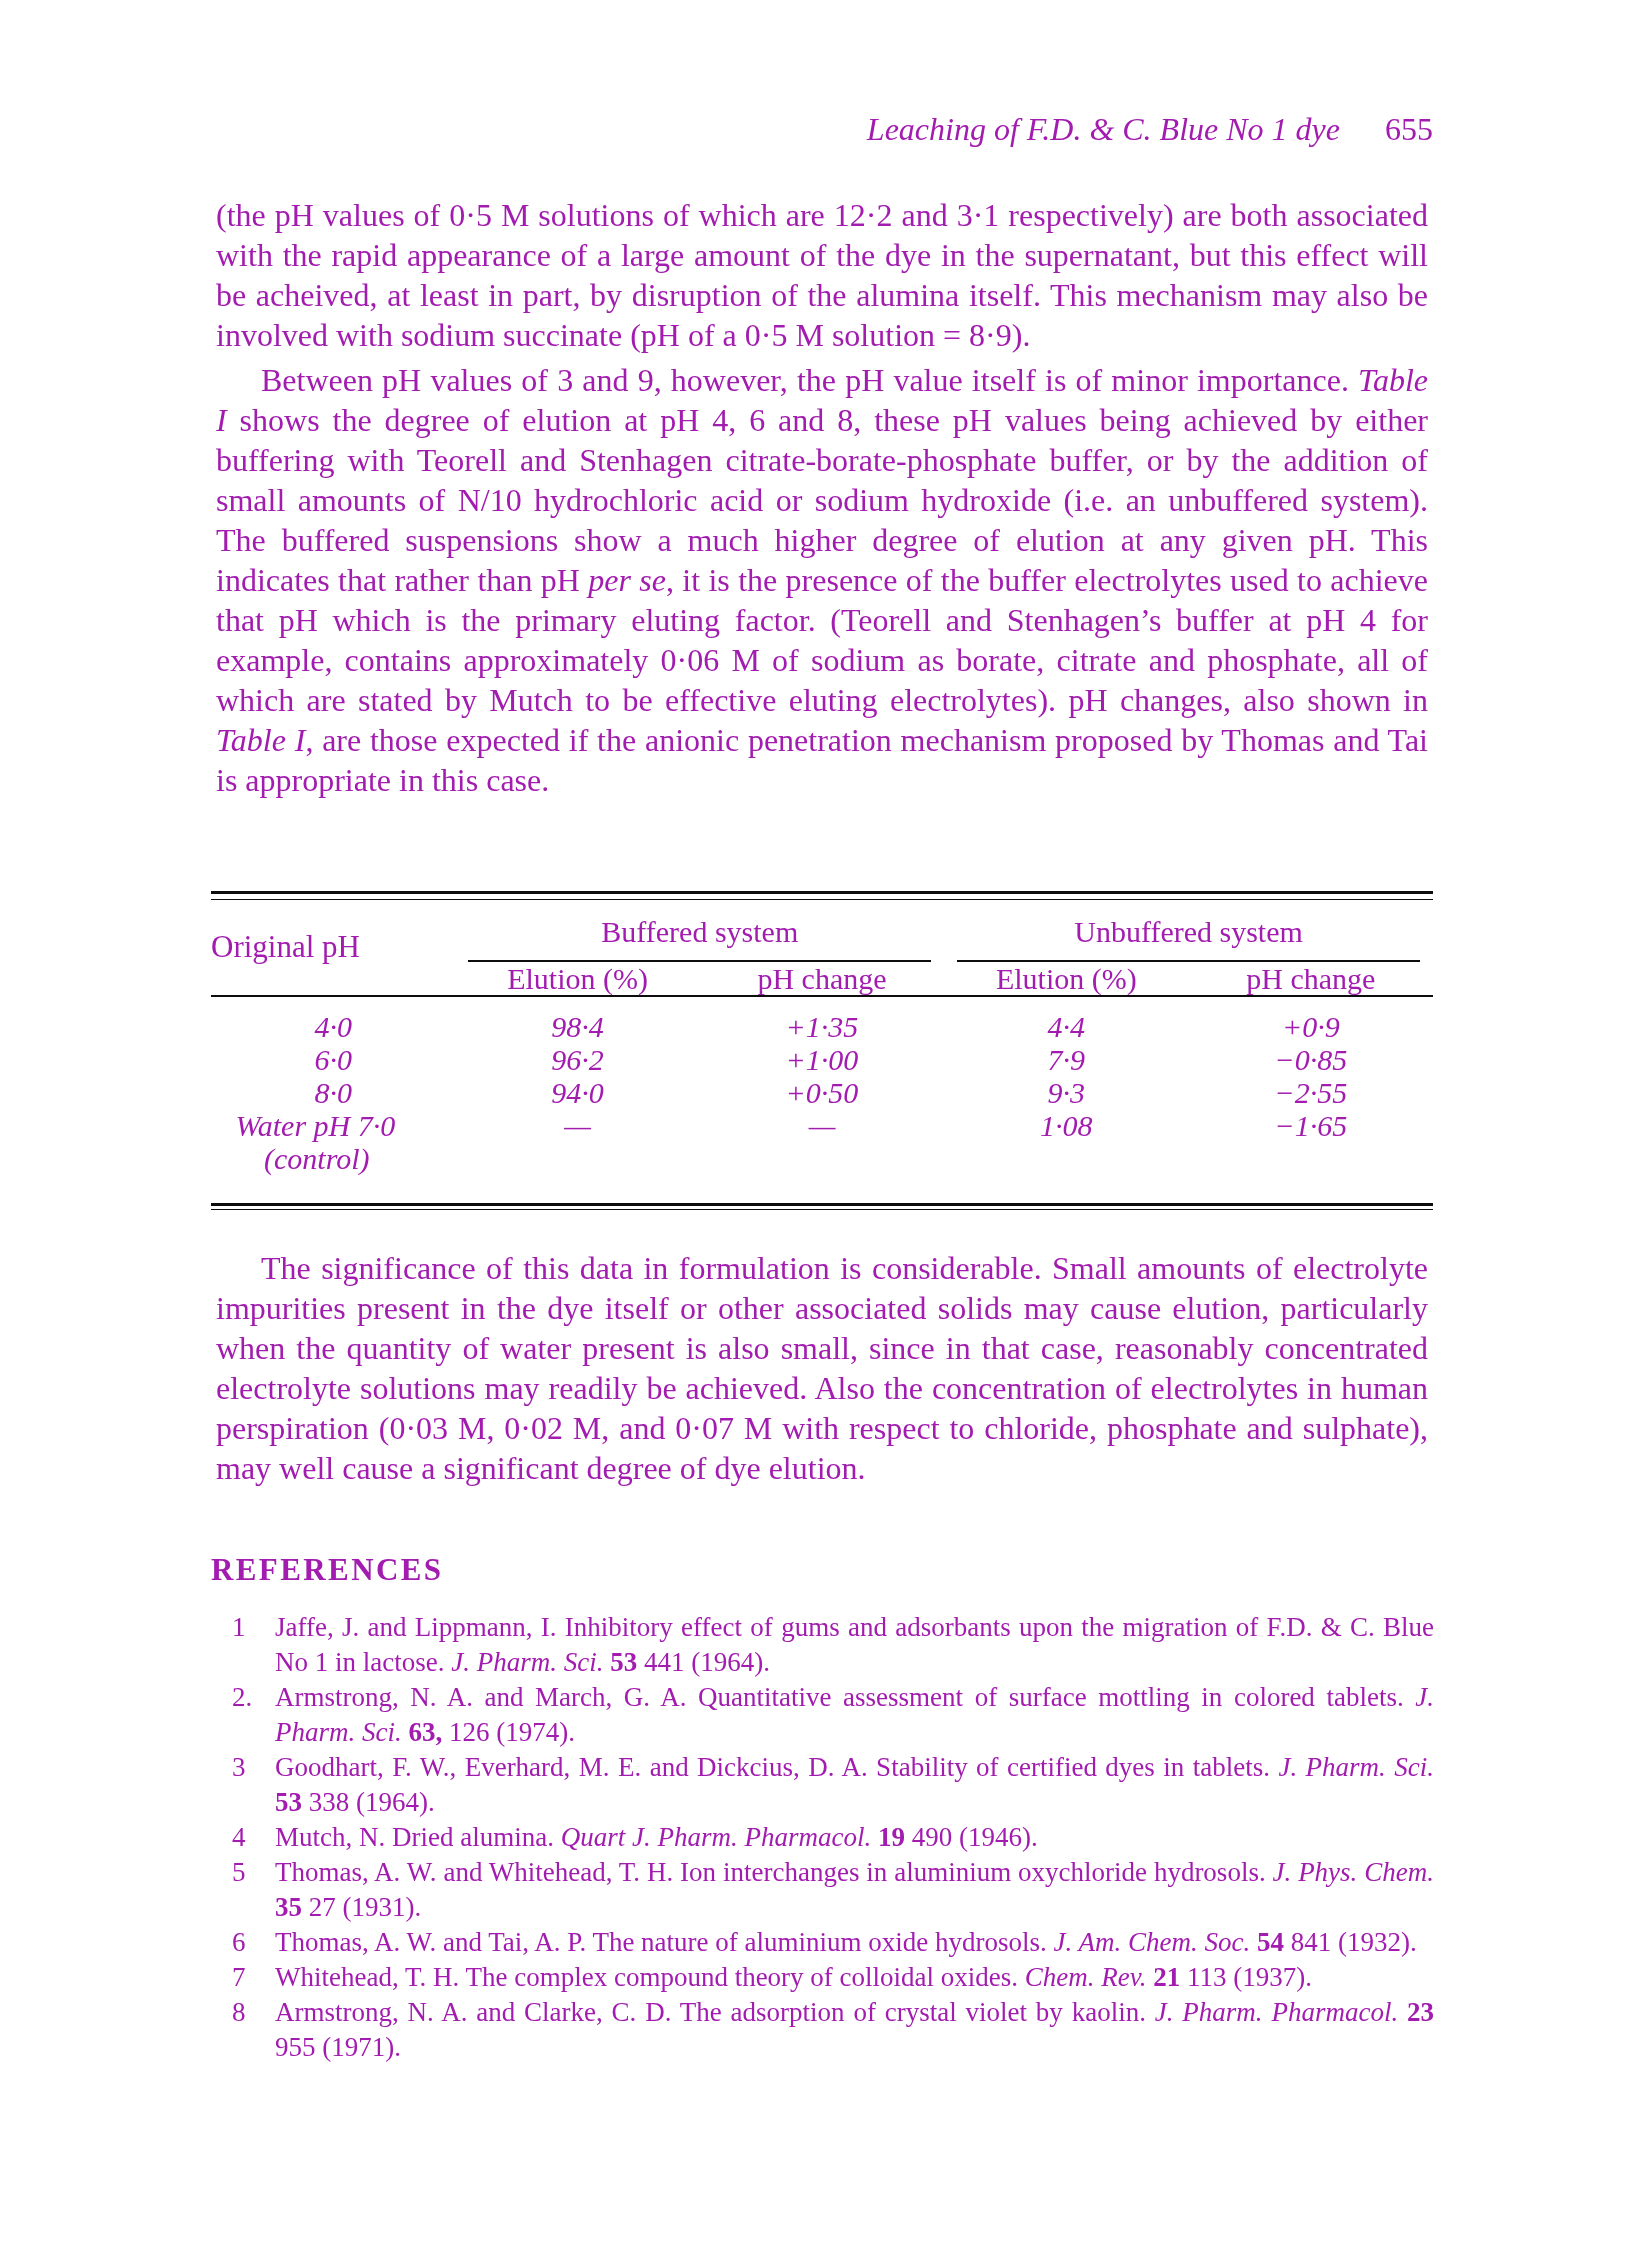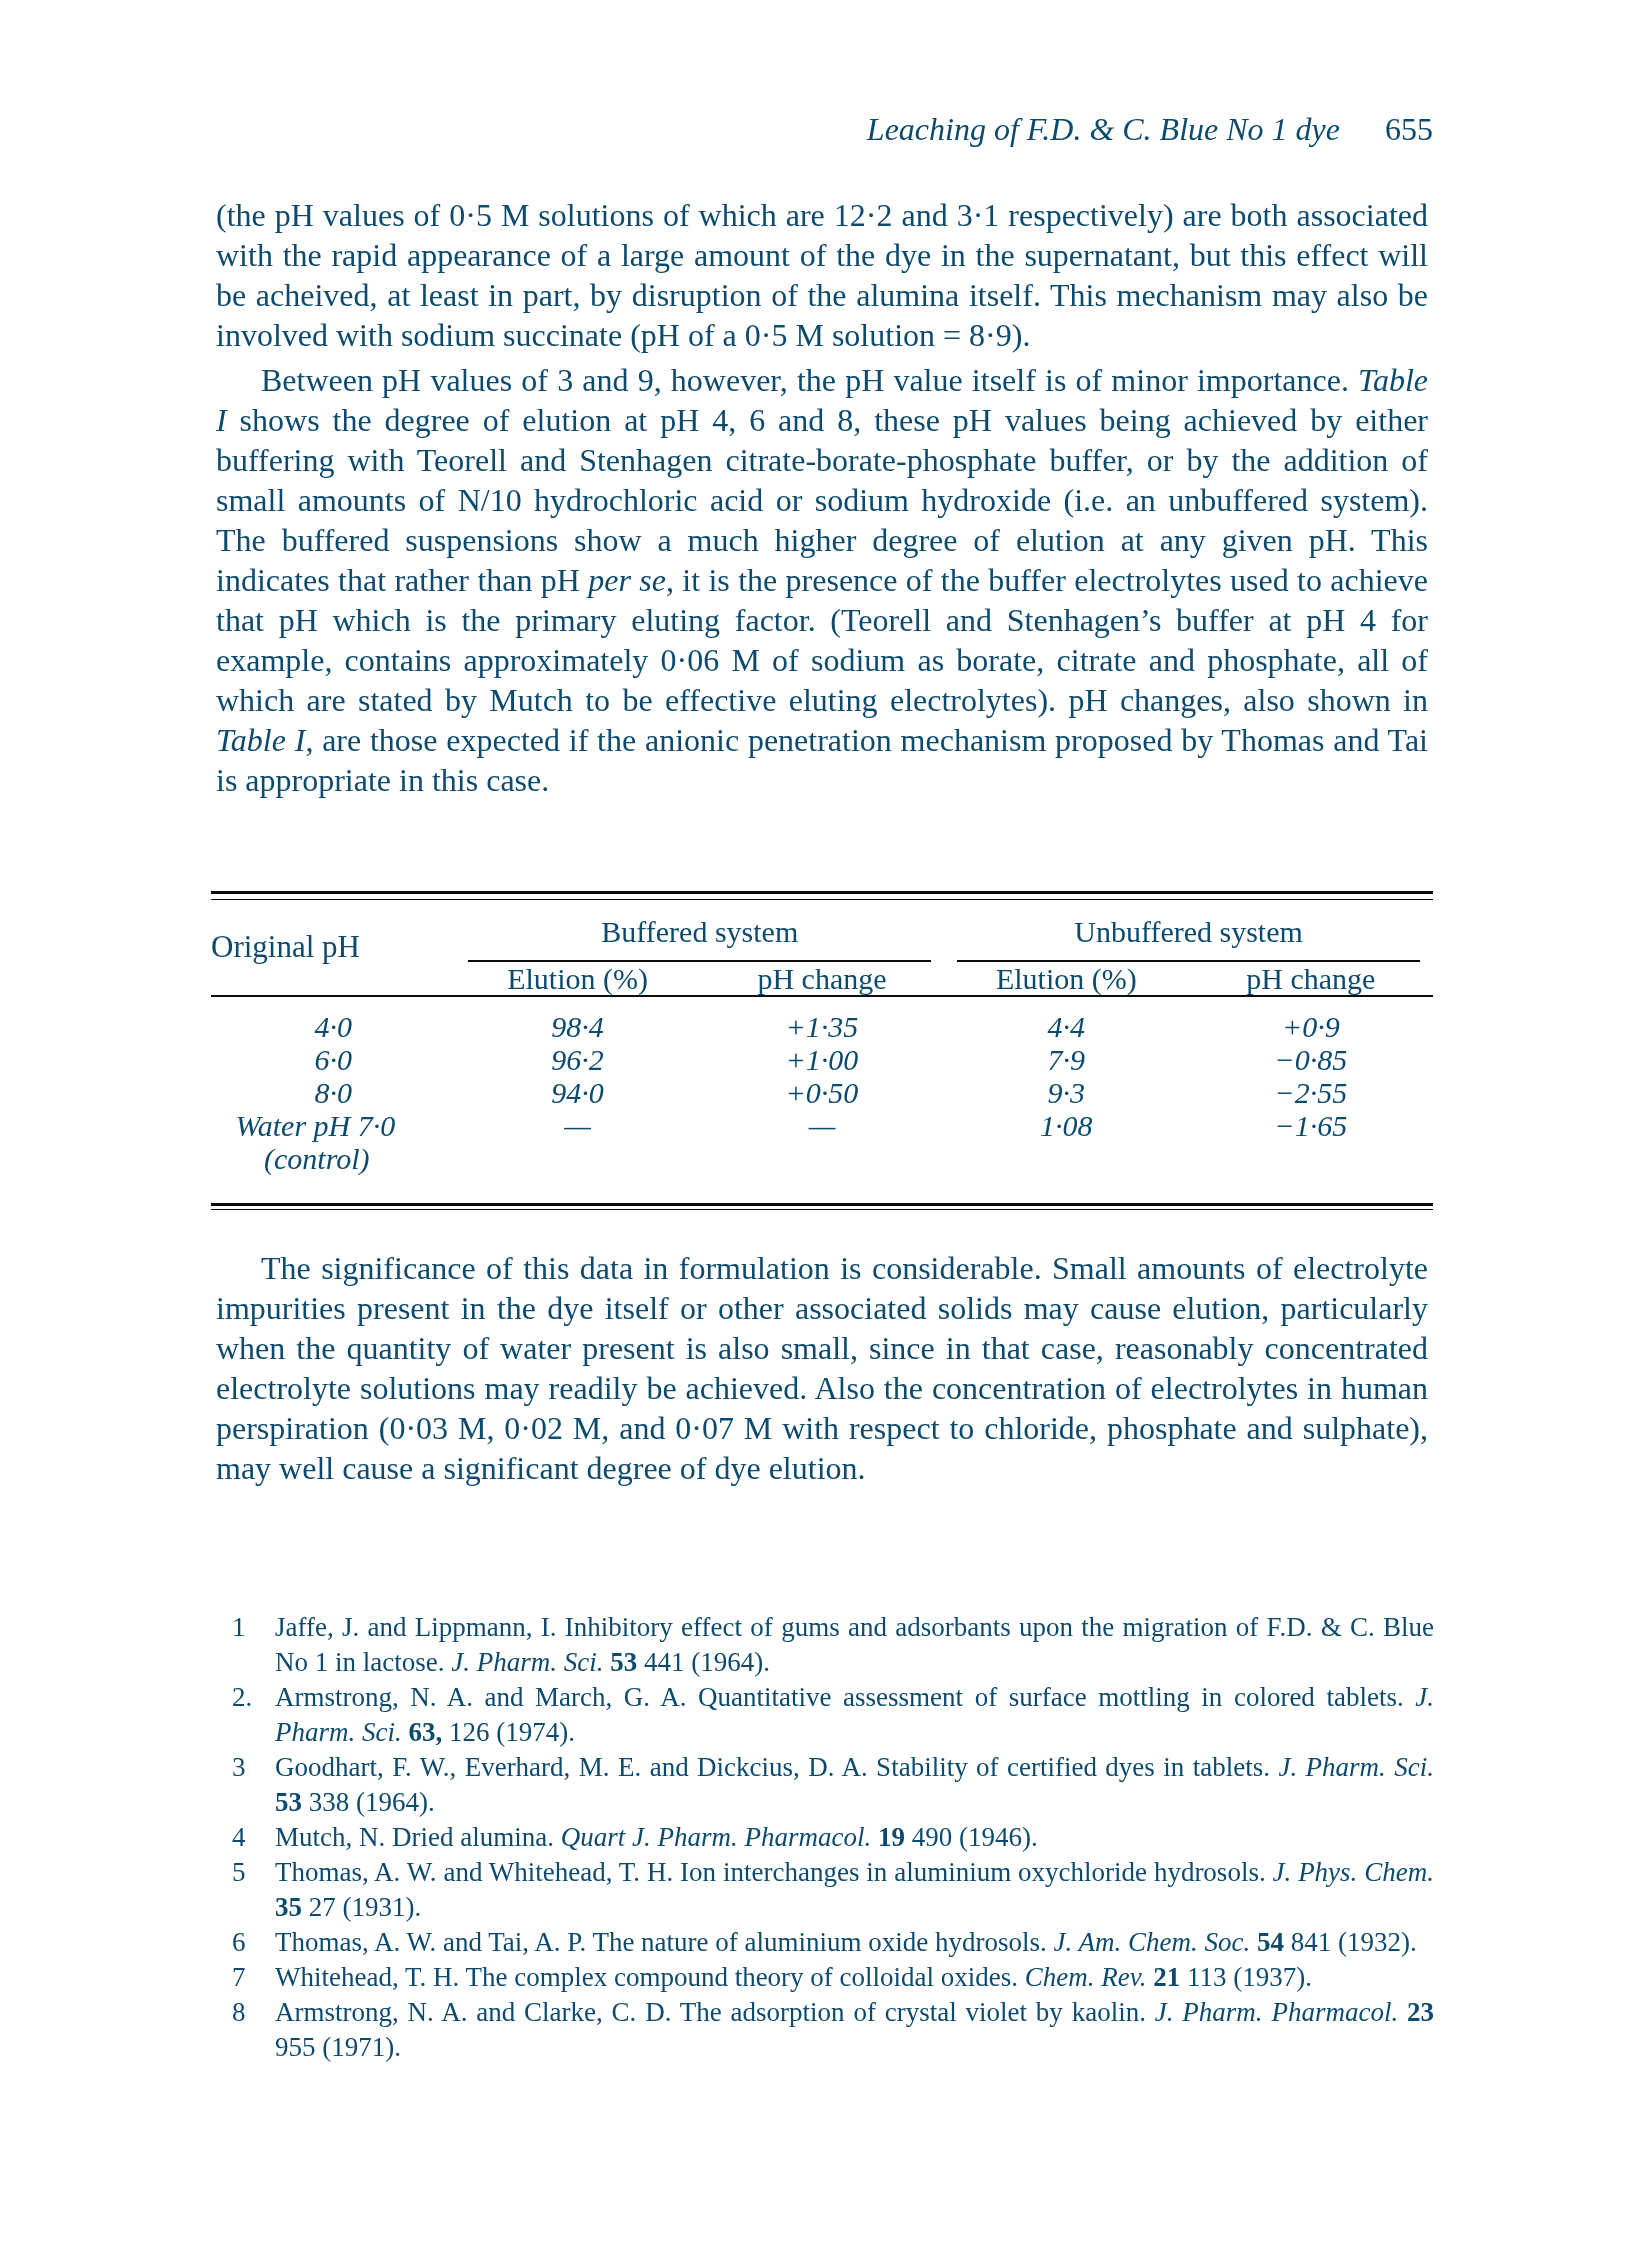--- a/index.html
+++ b/index.html
@@ -2,21 +2,21 @@
 <html style="font-size:15px"><head>
 <meta charset="utf-8">
 <title>Leaching of F.D. &amp; C. Blue No 1 dye — p. 655</title>
 <style>
   html, body { margin: 0; padding: 0; background: #ffffff; }
   .page {
     position: relative;
     width: 1640px;
     height: 2258px;
     background: #ffffff;
-    color: #0c4a6e;
+    color: #a21caf;
     font-family: "Liberation Serif", "DejaVu Serif", serif;
     overflow: hidden;
   }
   .abs { position: absolute; left: 211px; width: 1222px; }
 
   
   .running-head {
     top: 109px;
     display: flex;
     justify-content: flex-end;
@@ -198,20 +198,21 @@
         </tr>
       </tbody>
     </table>
     <div class="rule-bottom"></div>
   </div>
 
   <section class="abs para3-wrap">
     <p class="para indent"><span>The significance of this data in formulation is considerable. Small amounts of electrolyte impurities present in the dye itself or other associated solids may cause elution, particularly when the quantity of water present is also small, since in that case, reasonably concentrated electrolyte solutions may readily be achieved. Also the concentration of electrolytes in human perspiration (0·03 M, 0·02 M, and 0·07 M with respect to chloride, phosphate and sulphate), may well cause a significant degree of dye elution.</span></p>
   </section>
 
+  <h2 class="abs ref-heading" style="margin:0;">REFERENCES</h2>
 
   <div class="abs ref-list">
     <div class="ref">
       <span class="ref-num">1</span>
       <span class="ref-body"><span>Jaffe, J. and Lippmann, I. Inhibitory effect of gums and adsorbants upon the migration of F.D. &amp; C. Blue No 1 in lactose. </span><span class="it">J. Pharm. Sci. </span><span class="bold">53</span><span> 441 (1964).</span></span>
     </div>
     <div class="ref">
       <span class="ref-num">2.</span>
       <span class="ref-body"><span>Armstrong, N. A. and March, G. A. Quantitative assessment of surface mottling in colored tablets. </span><span class="it">J. Pharm. Sci. </span><span class="bold">63,</span><span> 126 (1974).</span></span>
     </div>

